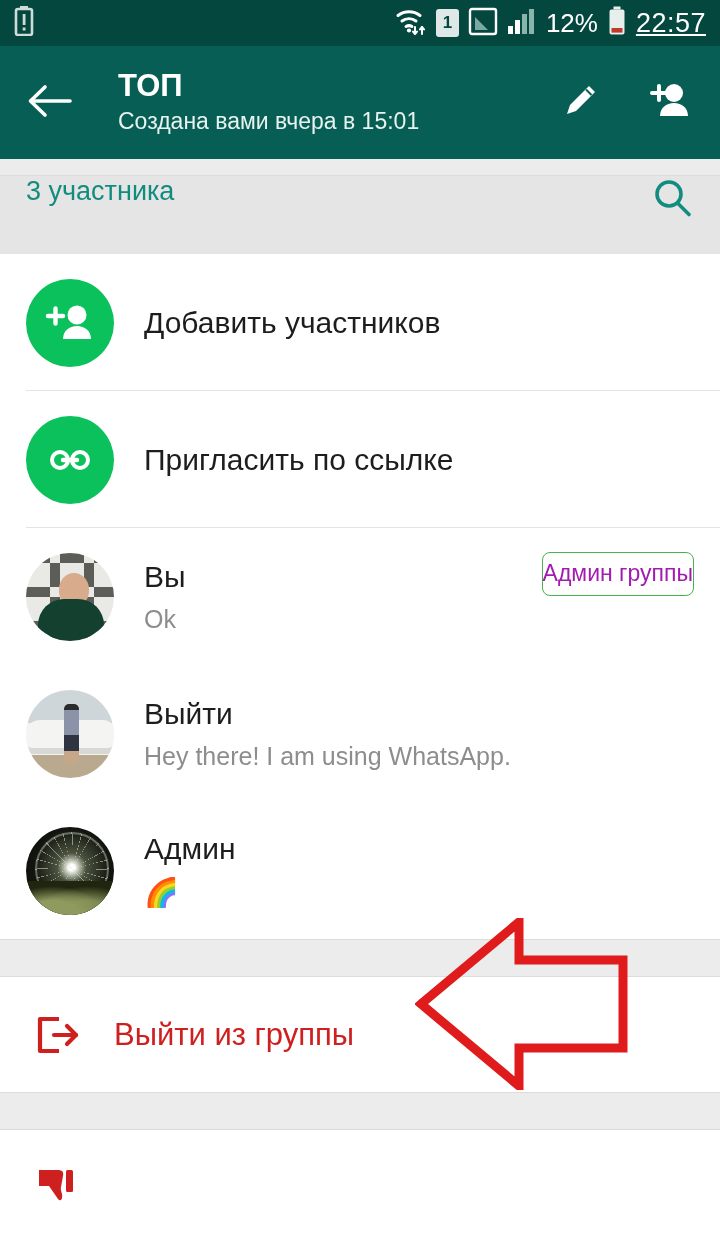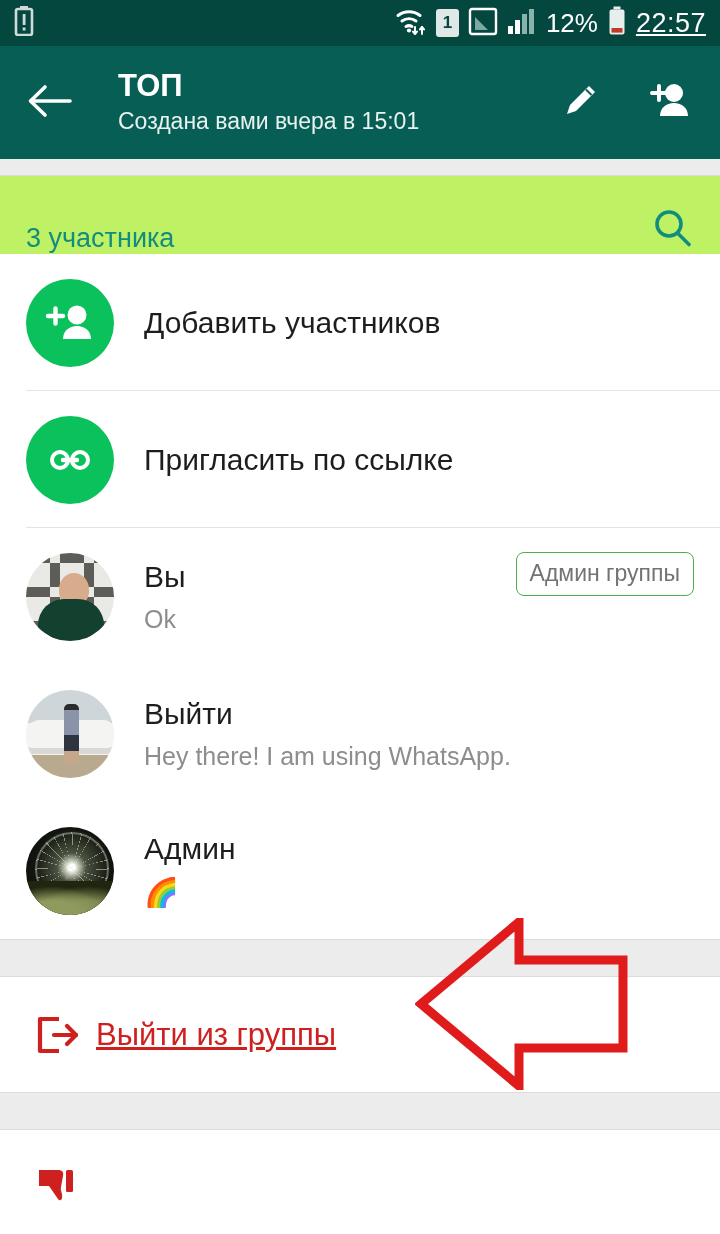--- a/index.html
+++ b/index.html
@@ -36,21 +36,21 @@
   .g-title{color:#fff;font-size:31px;font-weight:bold;line-height:1.15;}
   .g-sub{color:#e8f2f0;font-size:23px;line-height:1.35;margin-top:2px;}
   .appbar-actions{display:flex;align-items:center;gap:44px;margin-right:8px;}
 
   
   .band{background:#ececec;border-top:1px solid #dcdcdc;border-bottom:1px solid #dcdcdc;}
   .band-top{height:17px;border-top:none;}
 
   
   .part-head{
-    height:78px;display:flex;align-items:flex-end;padding:0 26px;background:#bef264;
+    height:78px;display:flex;align-items:flex-start;padding:0 26px;background:#e5e5e5;
   }
   .part-count{color:#128c7e;font-size:27px;}
   .search-wrap{margin-left:auto;}
 
   
   .row{
     display:flex;align-items:center;min-height:137px;background:#fff;padding:0 26px;
     position:relative;
   }
   .row.sep::after{
@@ -63,29 +63,29 @@
   .avatar{
     width:88px;height:88px;border-radius:50%;flex:0 0 88px;overflow:hidden;
     position:relative;background:#9a9a9a;
   }
   .row-body{margin-left:30px;flex:1;min-width:0;}
   .row-label{font-size:30px;color:#1d1d1d;}
   .p-name{font-size:30px;color:#1d1d1d;line-height:1.2;}
   .p-status{font-size:25px;color:#8d8d8d;margin-top:9px;line-height:1.2;}
   .p-status.emoji{font-size:28px;}
   .admin-badge{
-    border:1px solid #4caf50;border-radius:8px;color:#737373;
-    font-size:23px;padding:7px 13px 8px;white-space:nowrap;
+    border:1px solid #4caf50;border-radius:8px;color:#a21caf;
+    font-size:23px;padding:7px 0 8px;white-space:nowrap;
     align-self:flex-start;margin-top:24px;
   }
 
   
   .row-danger{min-height:115px;}
   .danger-ico{width:62px;flex:0 0 62px;display:flex;align-items:center;justify-content:flex-start;margin-left:8px;}
-  .danger-label{font-size:31px;color:#cf2020;text-decoration:underline;}
+  .danger-label{font-size:31px;color:#cf2020;margin-left:18px;}
 
   
   .av1{background:
       repeating-conic-gradient(from 0deg at 70% 28%, #e9e9e6 0% 25%, #5d5d58 0% 50%) 0 0/34px 34px,
       #cfcfc9;}
   .av1::before{ 
     content:"";position:absolute;left:33px;top:20px;width:30px;height:33px;
     border-radius:50% 50% 45% 45%;background:#d9ab8d;
   }
   .av1::after{ 

